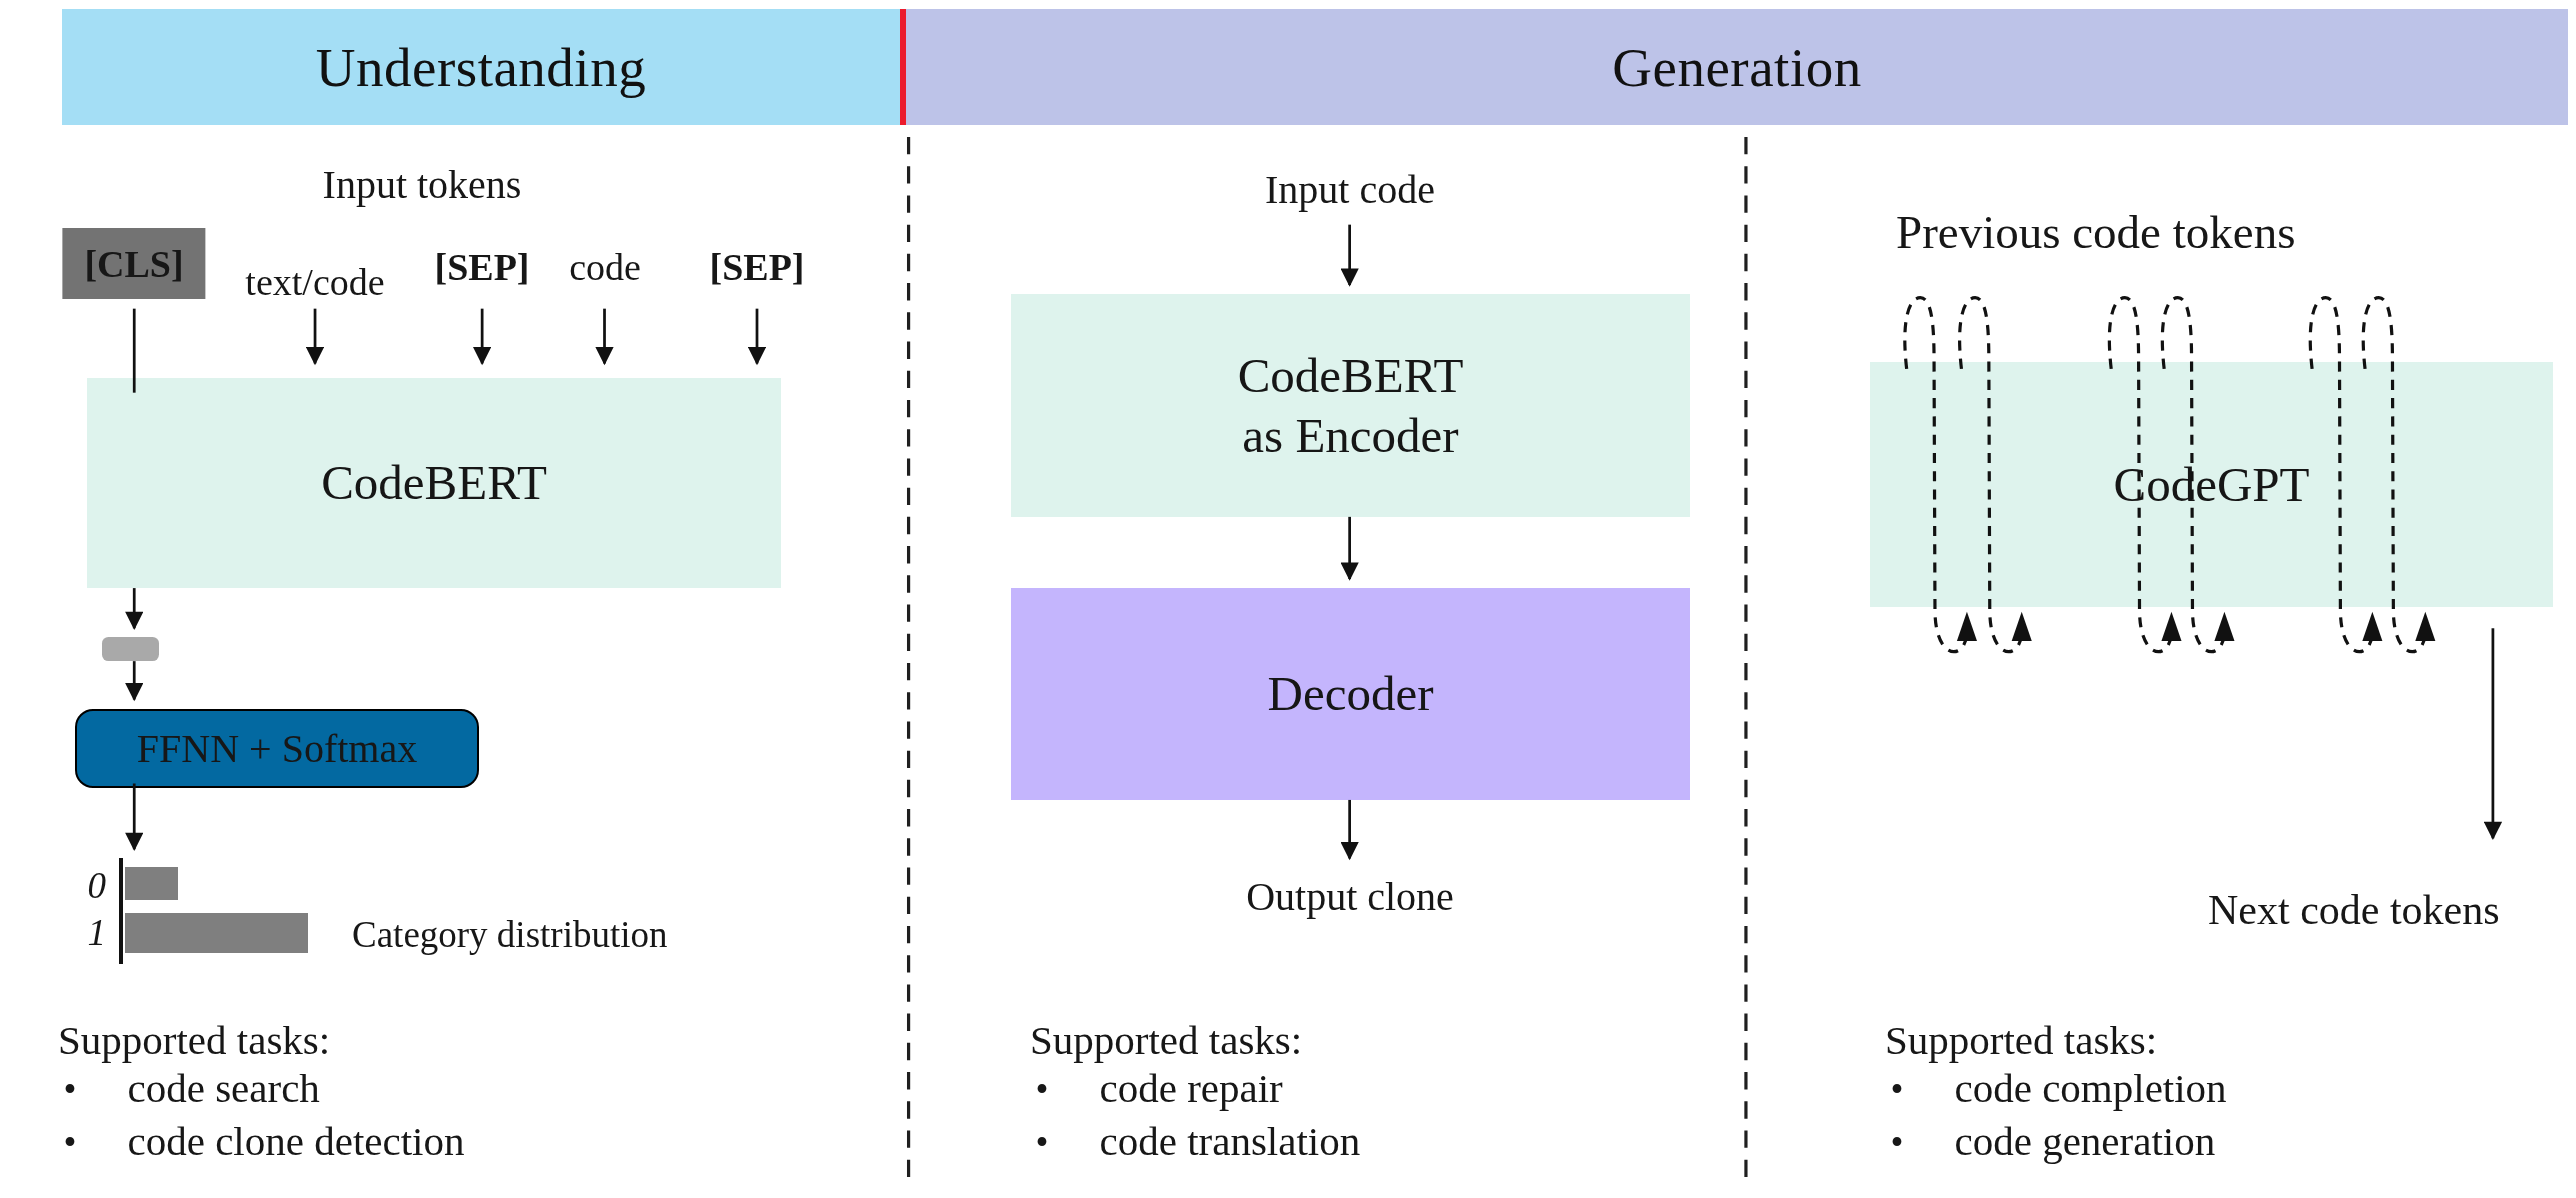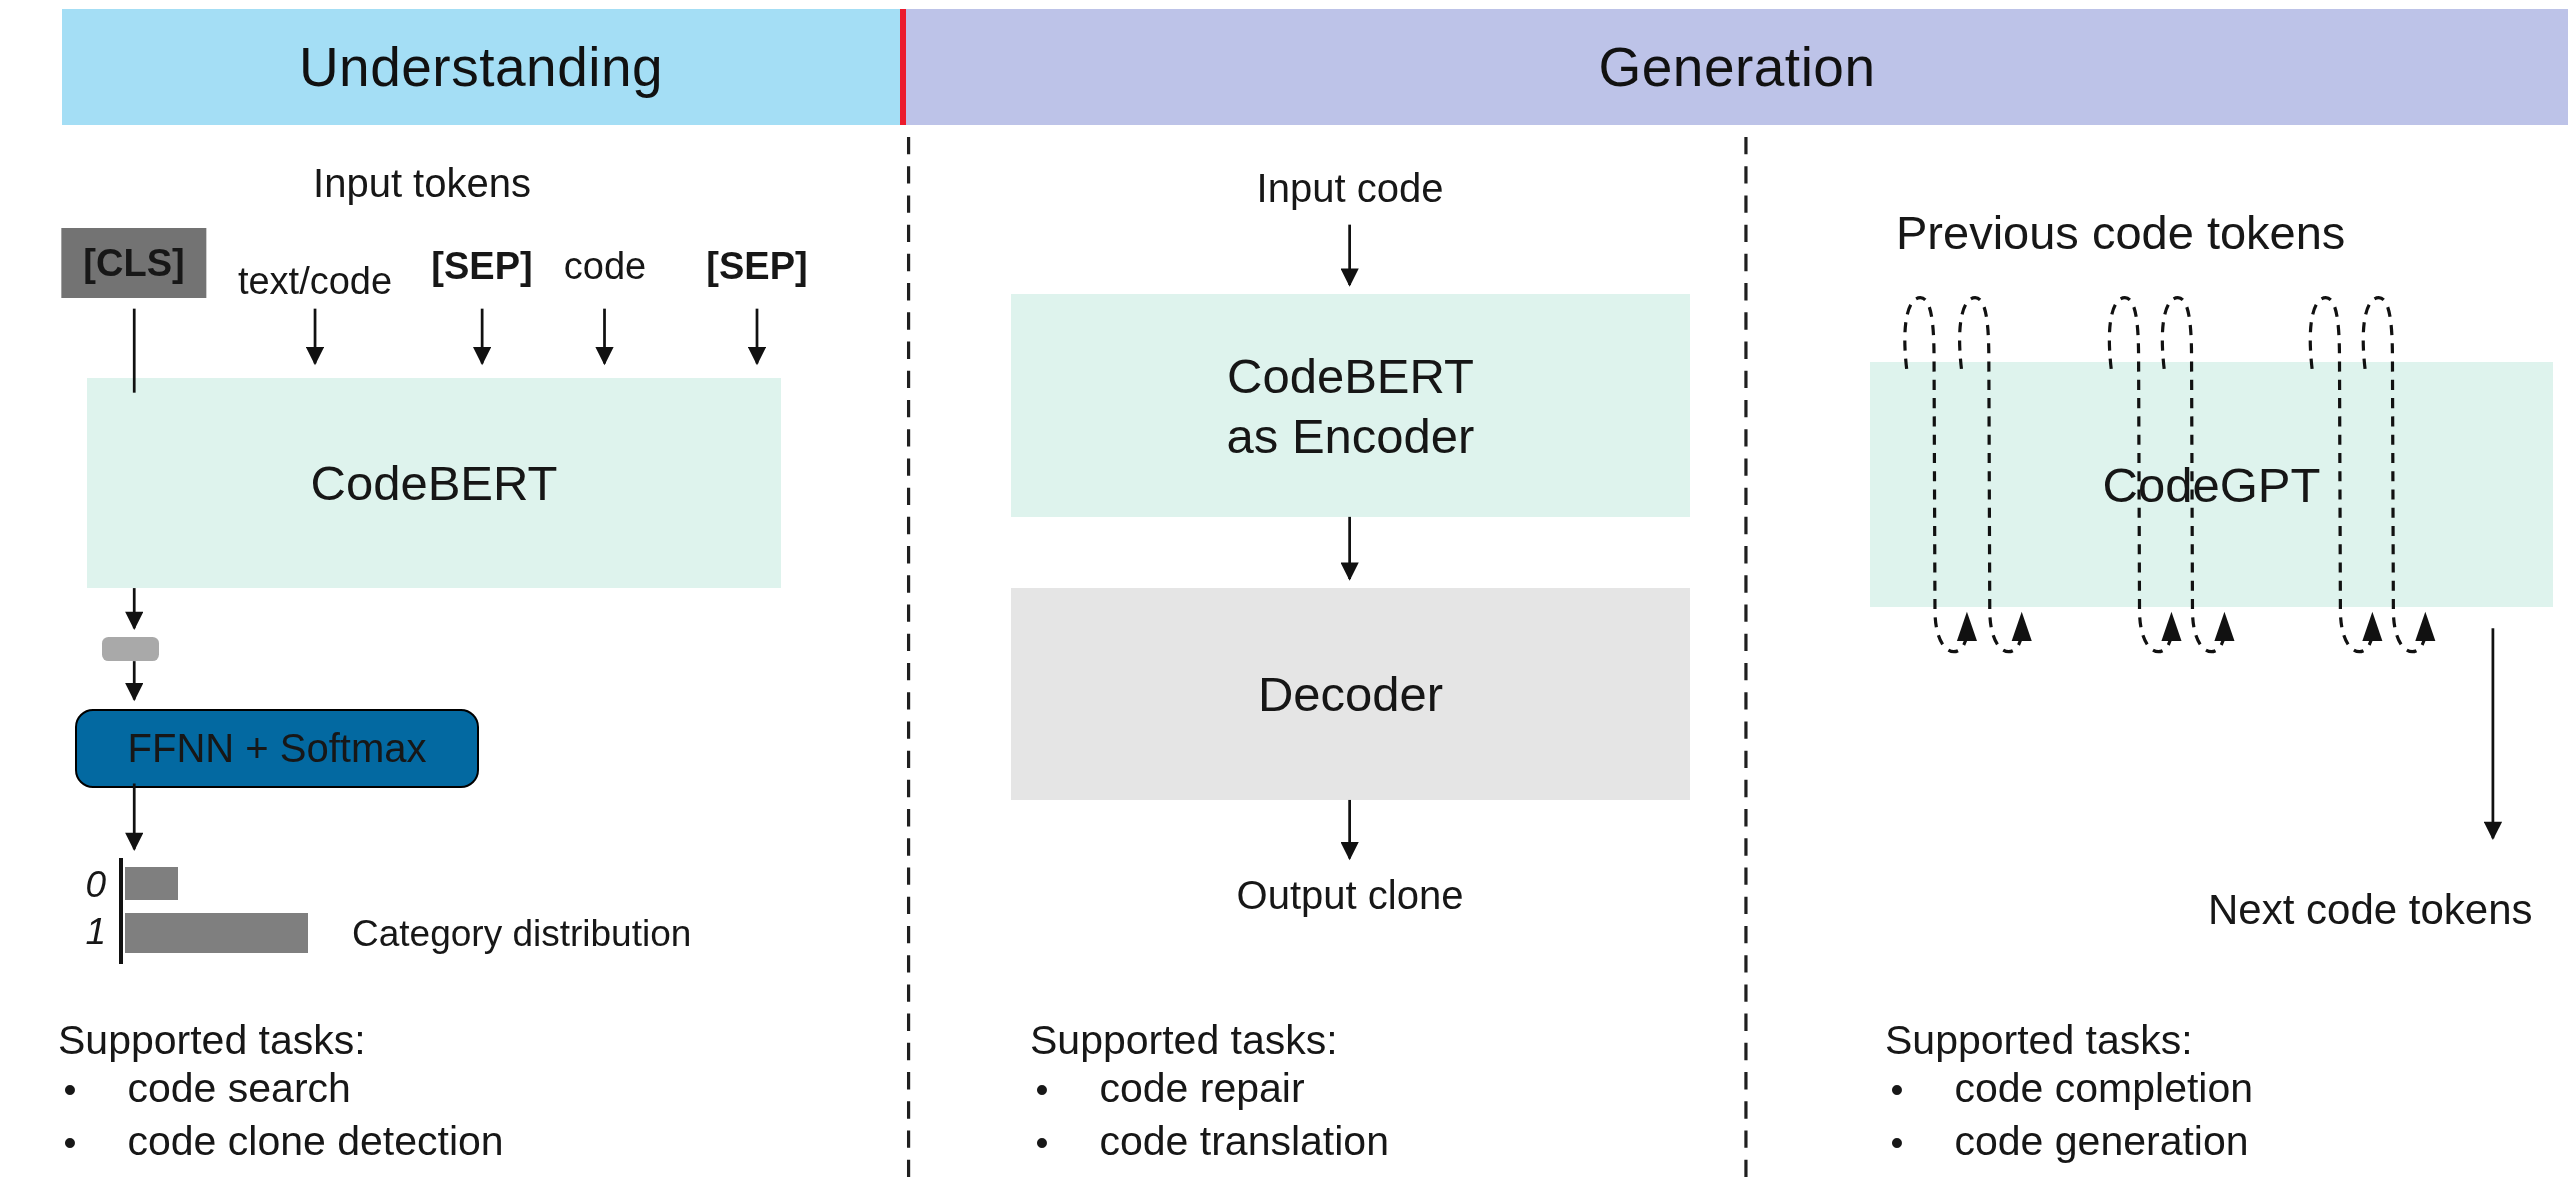--- a/index.html
+++ b/index.html
@@ -1,21 +1,21 @@
 <!DOCTYPE html>
 <html style="font-size:14.6px"><head>
 <meta charset="utf-8">
 <style>
   html,body{margin:0;padding:0;background:#ffffff;}
   .canvas{
     position:relative;
     width:2576px;height:1182px;
     overflow:hidden;
     background:#ffffff;
-    font-family:Liberation Sans, sans-serif;
+    font-family:Liberation Serif, serif;
     color:#171717;
   }
   .abs{position:absolute;}
   .banner{
     display:flex;align-items:center;justify-content:center;
     font-size:55px;letter-spacing:0.5px;color:#111;
   }
   .centered-label{transform:translateX(-50%);white-space:nowrap;}
   .token{transform:translateX(-50%);white-space:nowrap;font-size:38px;}
   .token.bold{font-weight:700;}
@@ -107,21 +107,21 @@
 
   <div class="abs centered-label flow-label" style="left:1350px;top:166px;">Input code</div>
 
   <div class="abs model-box" style="left:1011px;top:294px;width:679px;height:223px;">
     <div>
       <div>CodeBERT</div>
       <div>as Encoder</div>
     </div>
   </div>
 
-  <div class="abs model-box gray-box" style="left:1011px;top:588px;width:679px;height:212px;background:#e5e5e5;">
+  <div class="abs model-box gray-box" style="left:1011px;top:588px;width:679px;height:212px;background:#c4b5fd;">
     <span>Decoder</span>
   </div>
 
   <div class="abs centered-label flow-label" style="left:1350px;top:873px;">Output clone</div>
 
   <div class="abs tasks" style="left:1030px;top:1017px;">
     <div class="heading">Supported tasks:</div>
     <div class="task-row">
       <span class="dot">•</span>
       <span class="task-text">code repair</span>

